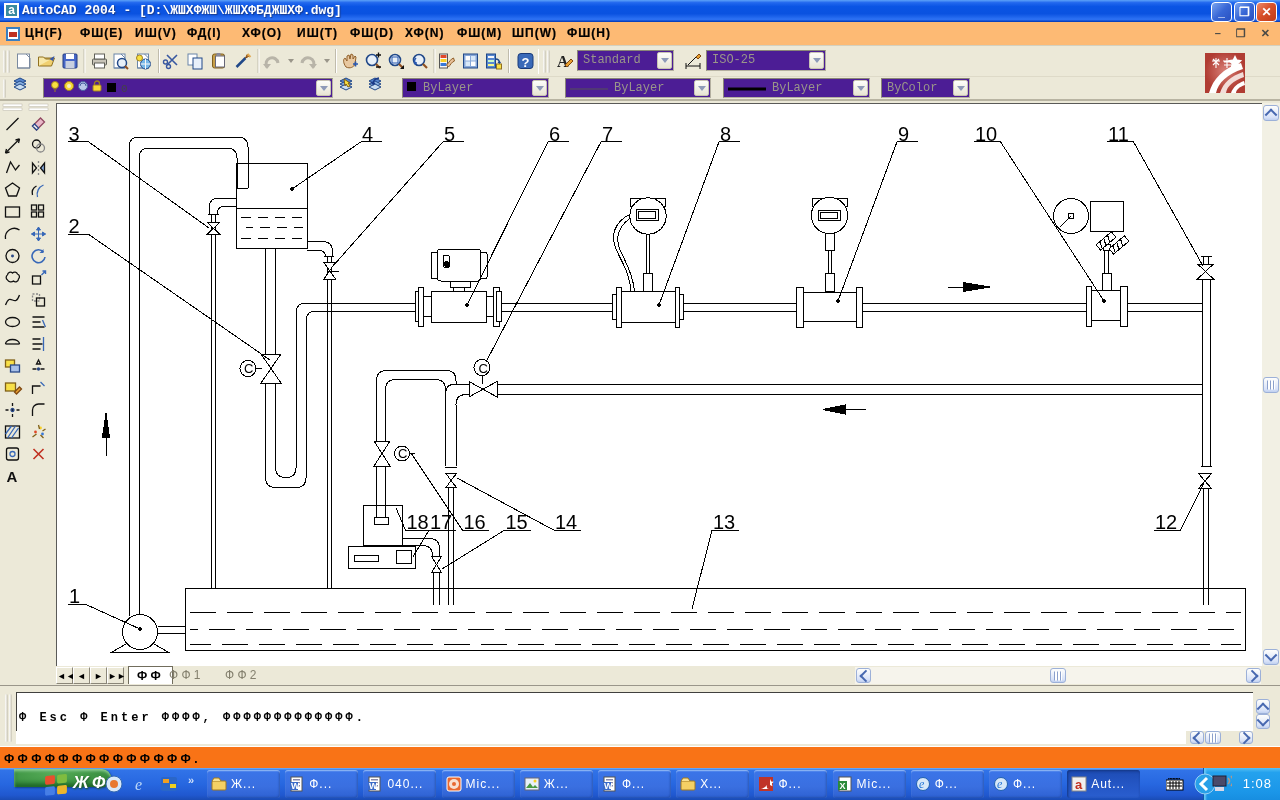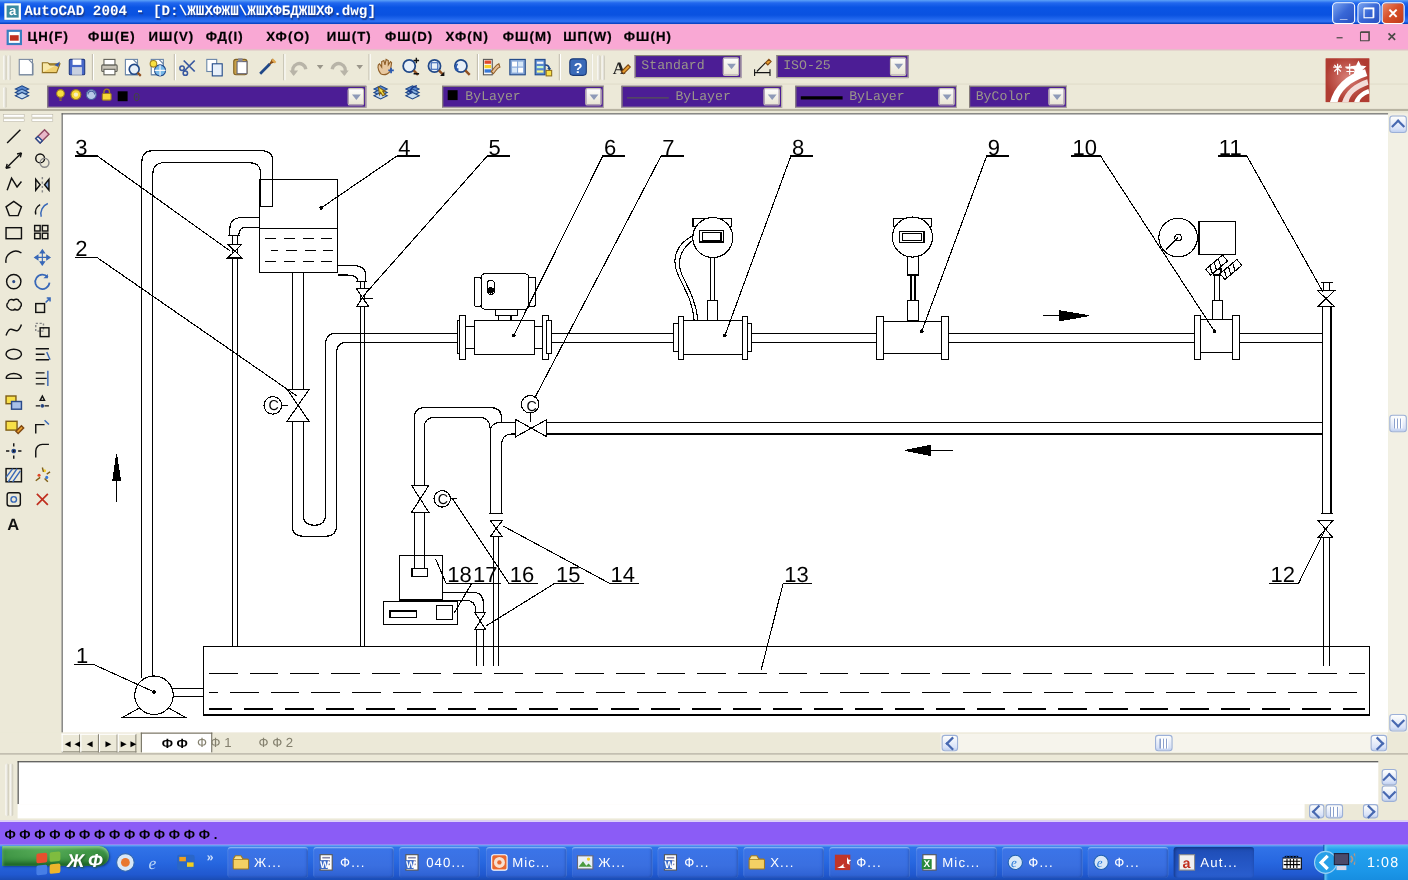--- a/index.html
+++ b/index.html
@@ -5,21 +5,21 @@
 html,body{width:1280px;height:800px;overflow:hidden;font-family:"Liberation Sans",sans-serif}
 #page{position:relative;width:1280px;height:800px;background:#ece9d8}
 .abs{position:absolute}
 
 #title{left:0;top:0;width:1280px;height:22px;background:linear-gradient(180deg,#5da2f8 0%,#2268ee 12%,#0a54e4 30%,#0a52e0 62%,#2e72f4 88%,#0a46c8 97%,#08309a 100%);}
 #title .txt{position:absolute;left:22px;top:3px;color:#fff;font:bold 13px "Liberation Mono",monospace;letter-spacing:0px;text-shadow:1px 1px 1px #1a3d8f}
 #appico{position:absolute;left:4px;top:3px;width:15px;height:15px;background:#3a8ba0;border:2px solid #fff;color:#fff;font:bold 12px "Liberation Sans";text-align:center;line-height:11px}
 .wbtn{position:absolute;top:2px;width:21px;height:20px;border-radius:4px;border:1px solid #fff;color:#fff;text-align:center;font:bold 12px "Liberation Sans";line-height:18px;background:linear-gradient(135deg,#7aa4ef 0%,#3867d6 50%,#2850c0 100%)}
 .wbtn.close{background:linear-gradient(135deg,#eb8a6c 0%,#d8512a 45%,#c03a18 100%)}
 
-#menubar{left:0;top:22px;width:1280px;height:24px;background:#f9a8d4;border-bottom:1px solid #d4d0be}
+#menubar{left:0;top:22px;width:1280px;height:24px;background:#fdba74;border-bottom:1px solid #d4d0be}
 .mi{position:absolute;top:4px;font-size:12px;color:#000;letter-spacing:1px;white-space:pre;font-weight:bold;-webkit-text-stroke:0.2px #000}
 #mdibtn{position:absolute;right:4px;top:5px;color:#4a4a46;font:bold 11px "Liberation Sans";letter-spacing:6px}
 
 #tb1{left:0;top:46px;width:1280px;height:31px;background:#ece9d8;border-bottom:1px solid #dedac8}
 #tb1icons,#tb2icons{z-index:4}
 #tb2{left:0;top:77px;width:1280px;height:24px;background:#ece9d8;border-bottom:2px solid #b8b4a2}
 .combo{position:absolute;background:#4c1d95;border:1px solid #b4b0a0;border-top-color:#8a8678;border-left-color:#8a8678}
 .combo .ar{position:absolute;right:1px;top:1px;bottom:1px;width:15px;background:linear-gradient(180deg,#fdfdfb,#e8e4d4);border:1px solid #c8c4b4;border-radius:2px}
 .combo .ar:after{content:"";position:absolute;left:3px;top:5px;border:4px solid transparent;border-top:5px solid #8e9ab8}
 .combo .t{position:absolute;left:5px;top:2px;font-size:12px;color:#9a968a;font-family:"Liberation Mono",monospace}
@@ -34,33 +34,33 @@
 .sbtn{position:absolute;background:linear-gradient(180deg,#fefefc,#d8e2f8 80%,#c0d0f0);border:1px solid #9cb0d8;border-radius:3px;color:#4768b0;font-weight:bold;text-align:center}
 .sbtn:after{content:"";position:absolute;left:50%;top:50%;width:7px;height:7px;border:2px solid #4768b0;border-top:none;border-left:none;transform:translate(-50%,-50%)}
 .sbtn.up:after{transform:translate(-50%,-30%) rotate(-135deg)}
 .sbtn.dn:after{transform:translate(-50%,-70%) rotate(45deg)}
 .sbtn.lf:after{transform:translate(-30%,-50%) rotate(135deg)}
 .sbtn.rt:after{transform:translate(-70%,-50%) rotate(-45deg)}
 .sbtn.th:after{border:none;width:8px;height:9px;background:repeating-linear-gradient(90deg,#8ba0cc 0 1px,#fff 1px 3px)}
 
 #tabs{left:0;top:666px;width:1280px;height:20px;background:#ece9d8;border-bottom:1px solid #9a968a}
 .navb{position:absolute;top:1px;width:17px;height:17px;background:#ece9d8;border:1px solid #fff;border-right-color:#8a8678;border-bottom-color:#8a8678;color:#000;font-size:9px;text-align:center;line-height:16px}
-.tab{position:absolute;top:0px;height:18px;font-size:12px;color:#84806e;padding:2px 18px;letter-spacing:3.3px}
+.tab{position:absolute;top:0px;height:18px;font-size:12px;color:#84806e;padding:2px 8px;letter-spacing:3.3px}
 .tab.on{background:#fff;border:1px solid #716d5c;border-bottom:none;color:#000;font-weight:bold}
 
 #cmd{left:0;top:686px;width:1280px;height:60px;background:#ece9d8}
 #cmdbox{position:absolute;left:16px;top:6px;width:1237px;height:39px;background:#fff;border-top:1px solid #40403e;border-left:1px solid #40403e}
 #cmdin{position:absolute;left:16px;top:45px;width:1170px;height:13px;background:#fff}
 #cmd .t{position:absolute;font:bold 12px "Liberation Mono",monospace;color:#000;white-space:pre;letter-spacing:3px}
 
-#status{left:0;top:746px;width:1280px;height:22px;background:#8b5cf6;border-top:1px solid #fff}
+#status{left:0;top:746px;width:1280px;height:22px;background:#f97316;border-top:1px solid #fff}
 #status .t{position:absolute;left:4px;top:5px;font-size:12px;font-weight:bold}
 
 #task{left:0;top:768px;width:1280px;height:32px;background:linear-gradient(180deg,#74b2f8 0%,#3173e8 7%,#2767e0 50%,#2058cf 85%,#1a4cb4 100%)}
-#start{position:absolute;left:2px;top:1px;width:97px;height:18px;border-radius:0 14px 14px 0;background:radial-gradient(ellipse at 40% 30%,#55ab57 0%,#3d9343 55%,#2c7e35 100%);box-shadow:inset 0 2px 3px #8fd096, inset 0 -3px 4px #1c6326, 1px 1px 2px #123c8c}
+#start{position:absolute;left:14px;top:1px;width:97px;height:18px;border-radius:0 14px 14px 0;background:radial-gradient(ellipse at 40% 30%,#55ab57 0%,#3d9343 55%,#2c7e35 100%);box-shadow:inset 0 2px 3px #8fd096, inset 0 -3px 4px #1c6326, 1px 1px 2px #123c8c}
 #start .t{position:absolute;left:59px;top:4px;color:#fff;font:bold italic 17px "Liberation Sans";text-shadow:1px 1px 2px #255c2b;letter-spacing:3.3px}
 .tkb{position:absolute;top:2px;height:28px;width:73px;border-radius:3px;background:linear-gradient(180deg,#5e96f2 0%,#3b74e8 8%,#3a6fe0 60%,#2e61d2 100%);box-shadow:inset 0 1px 1px #8cb4f4, inset -1px -1px 2px #2450b0;color:#fff;font-size:12px}
 .tkb.on{background:linear-gradient(180deg,#1e4cb4 0%,#2456c4 50%,#2a5ecf 100%);box-shadow:inset 1px 1px 3px #12337e}
 .tkb .lab{position:absolute;left:24px;top:7px;white-space:nowrap;overflow:hidden;letter-spacing:1px}
 .tkb .ico{position:absolute;left:4px;top:6px;width:16px;height:16px}
 #tray{position:absolute;right:0;top:0;width:77px;height:44px;background:linear-gradient(180deg,#55c0f4 0%,#24a2ee 10%,#1b96e8 55%,#1181d4 100%);border-left:1px solid #0d5ba8;box-shadow:inset 2px 0 2px #66c6f6}
 #tray .clock{position:absolute;right:8px;top:8px;color:#fff;font-size:13px;letter-spacing:1px}
 .qlico{position:absolute;top:7px;width:18px;height:18px}
 </style></head>
 <body>
@@ -711,20 +711,21 @@
 <div id="cmd" class="abs">
   <div class="grip" style="left:5px;top:8px;height:48px"></div>
   <div class="grip" style="left:9px;top:8px;height:48px"></div>
   <div id="cmdbox"></div>
   <div id="cmdin"></div>
   <div class="sbtn up" style="left:1256px;top:13px;width:14px;height:15px"></div>
   <div class="sbtn dn" style="left:1256px;top:28px;width:14px;height:15px"></div>
   <div class="sbtn lf" style="left:1190px;top:45px;width:14px;height:13px"></div>
   <div class="sbtn th" style="left:1205px;top:45px;width:16px;height:13px"></div>
   <div class="sbtn rt" style="left:1239px;top:45px;width:14px;height:13px"></div>
+  <span class="t" style="left:19px;top:25px">Ф Esc Ф Enter ФФФФ, ФФФФФФФФФФФФФ.</span>
 </div>
 
 <div id="status" class="abs">
       <span class="t" style="letter-spacing:3.5px">ФФФФФФФФФФФФФФ.</span>
     </div>
 
 <div id="task" class="abs">
   <div id="start">
         <svg style="position:absolute;left:30px;top:4px" width="24" height="24" viewBox="0 0 22 22">
           <g transform="skewY(-6)">

